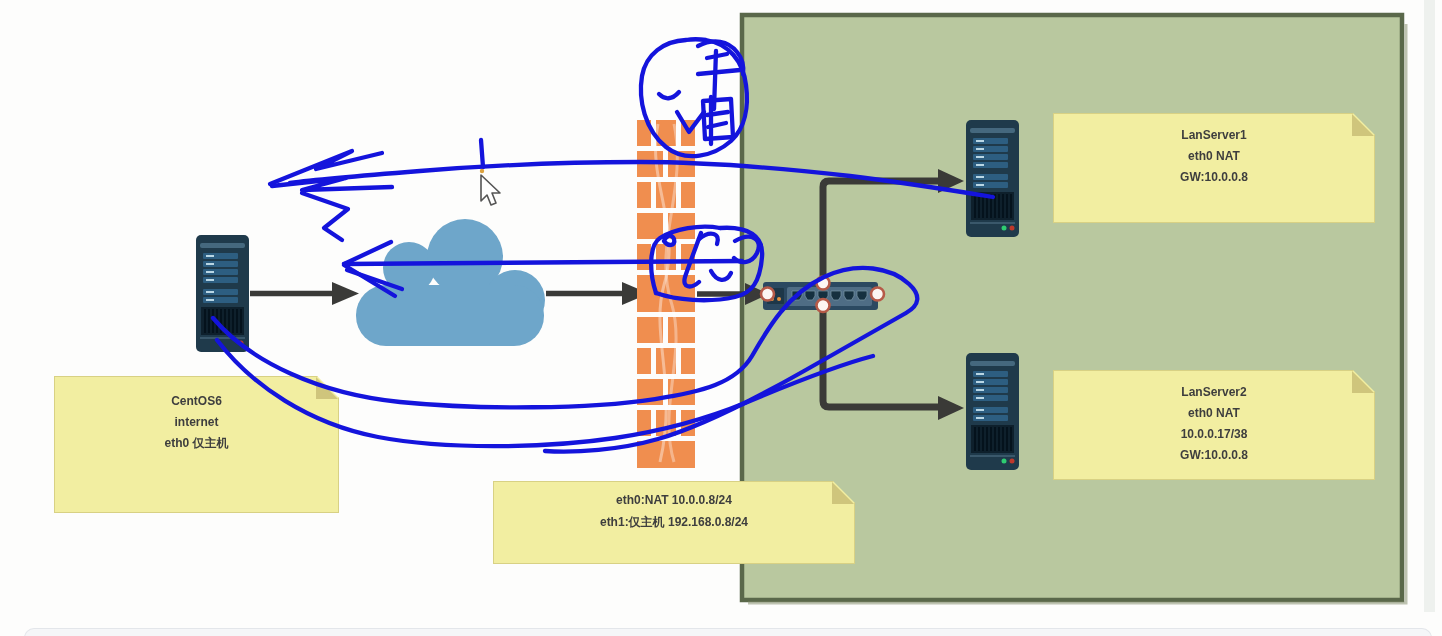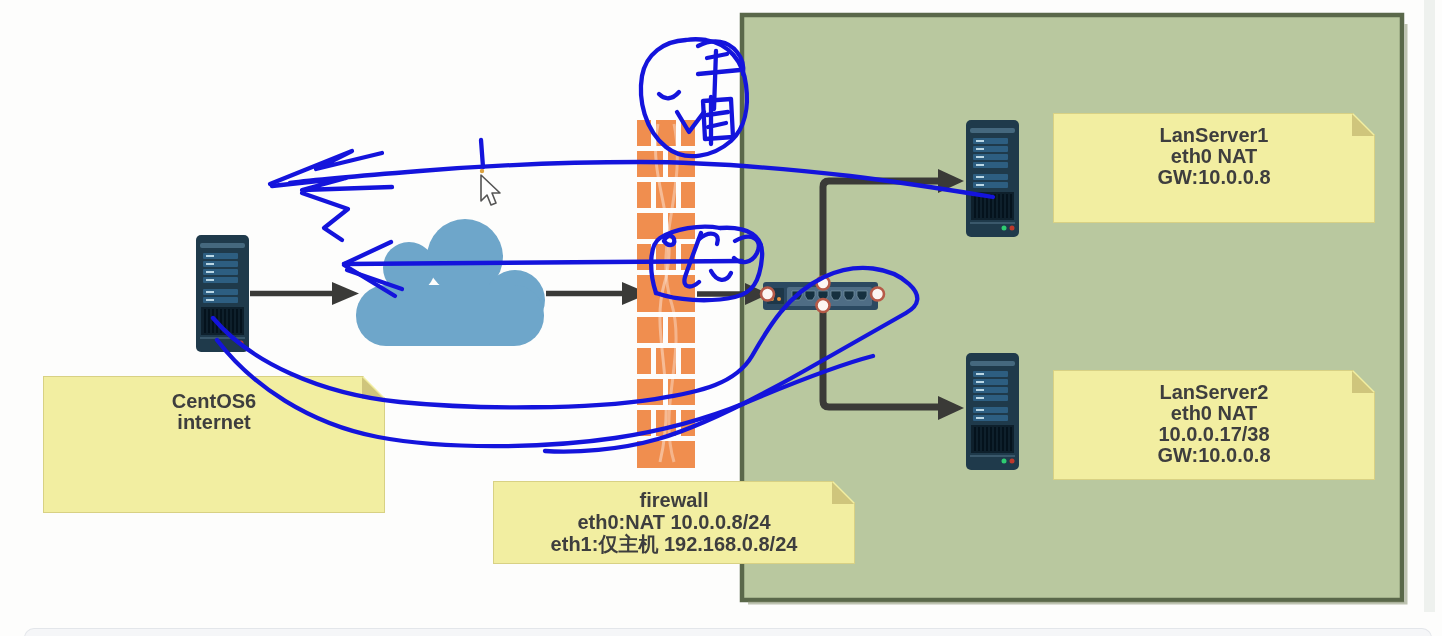--- a/index.html
+++ b/index.html
@@ -2,25 +2,25 @@
 <html><head>
 <meta charset="utf-8">
 <style>
   html,body{margin:0;padding:0;background:#fff;}
   #stage{position:relative;width:1442px;height:636px;background:#fdfdfc;overflow:hidden;
          font-family:"Liberation Sans",sans-serif;}
   svg.layer{position:absolute;left:0;top:0;width:1442px;height:636px;}
   #ink{pointer-events:none;}
   .note{position:absolute;background:#f2eea1;border:1px solid #d8d184;box-sizing:border-box;
         clip-path:polygon(0 0, calc(100% - 22px) 0, 100% 22px, 100% 100%, 0 100%);
-        text-align:center;font-weight:700;color:#3e3e3e;font-size:20px;}
+        text-align:center;font-weight:700;color:#3e3e3e;font-size:12px;}
   .note .fold{position:absolute;top:0;right:0;width:22px;height:22px;background:#cfc57c;
         clip-path:polygon(0 0, 100% 100%, 0 100%);}
   .note .line{white-space:nowrap;}
-  .n1{left:43px;top:376px;width:342px;height:137px;padding-top:14px;line-height:21px;}
+  .n1{left:54px;top:376px;width:285px;height:137px;padding-top:14px;line-height:21px;}
   .n2{left:493px;top:481px;width:362px;height:83px;padding-top:7px;line-height:22px;}
   .n3{left:1053px;top:113px;width:322px;height:110px;padding-top:11px;line-height:21px;}
   .n4{left:1053px;top:370px;width:322px;height:110px;padding-top:11px;line-height:21px;}
   #bottom-panel{position:absolute;left:24px;top:628px;width:1406px;height:10px;
         background:#f5f6f8;border:1px solid #e3e6ea;border-bottom:none;
         border-radius:10px 10px 0 0;}
 </style>
 </head>
 <body>
 
@@ -156,25 +156,25 @@
       <circle cx="823" cy="283" r="6.5"></circle>
       <circle cx="823" cy="305.5" r="6.5"></circle>
       <circle cx="877.5" cy="294" r="6.5"></circle>
     </g>
   </svg>
 
   <div class="note n1">
     <div class="fold"></div>
     <div class="line">CentOS6</div>
     <div class="line">internet</div>
+    <div class="line">eth0 仅主机</div>
   </div>
 
   <div class="note n2">
     <div class="fold"></div>
-    <div class="line">firewall</div>
     <div class="line">eth0:NAT 10.0.0.8/24</div>
     <div class="line">eth1:仅主机 192.168.0.8/24</div>
   </div>
 
   <div class="note n3">
     <div class="fold"></div>
     <div class="line">LanServer1</div>
     <div class="line">eth0 NAT</div>
     <div class="line">GW:10.0.0.8</div>
   </div>

